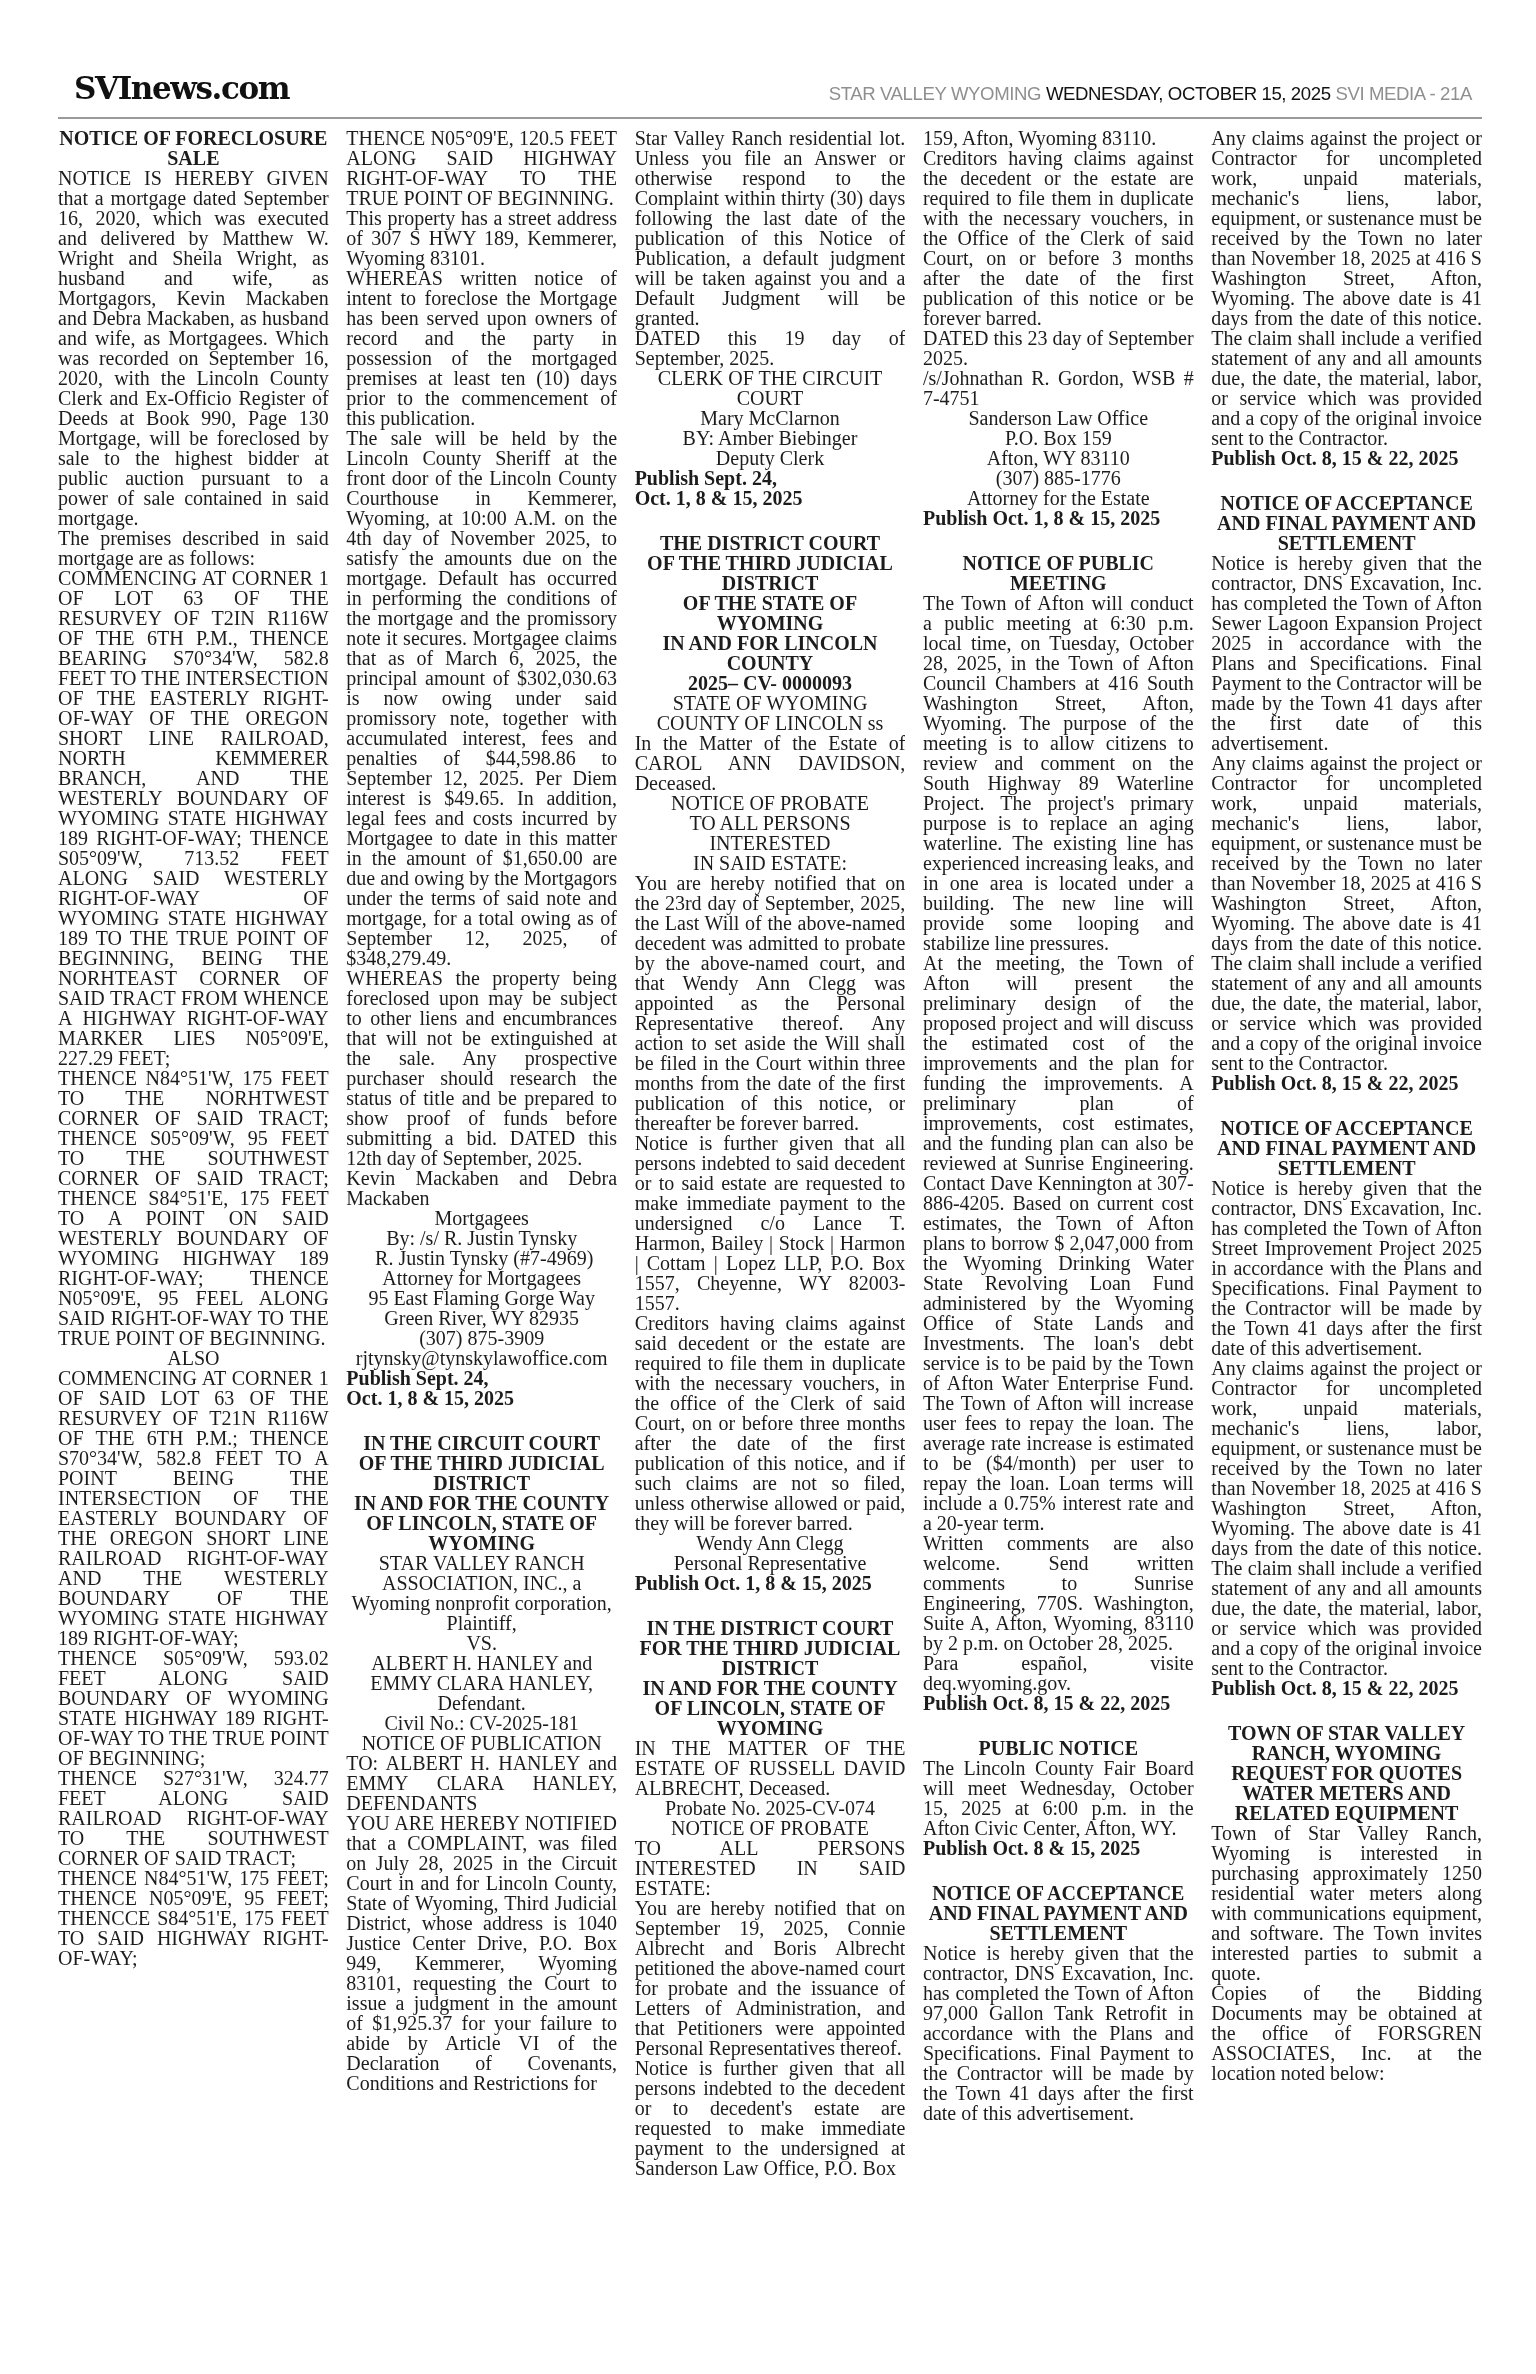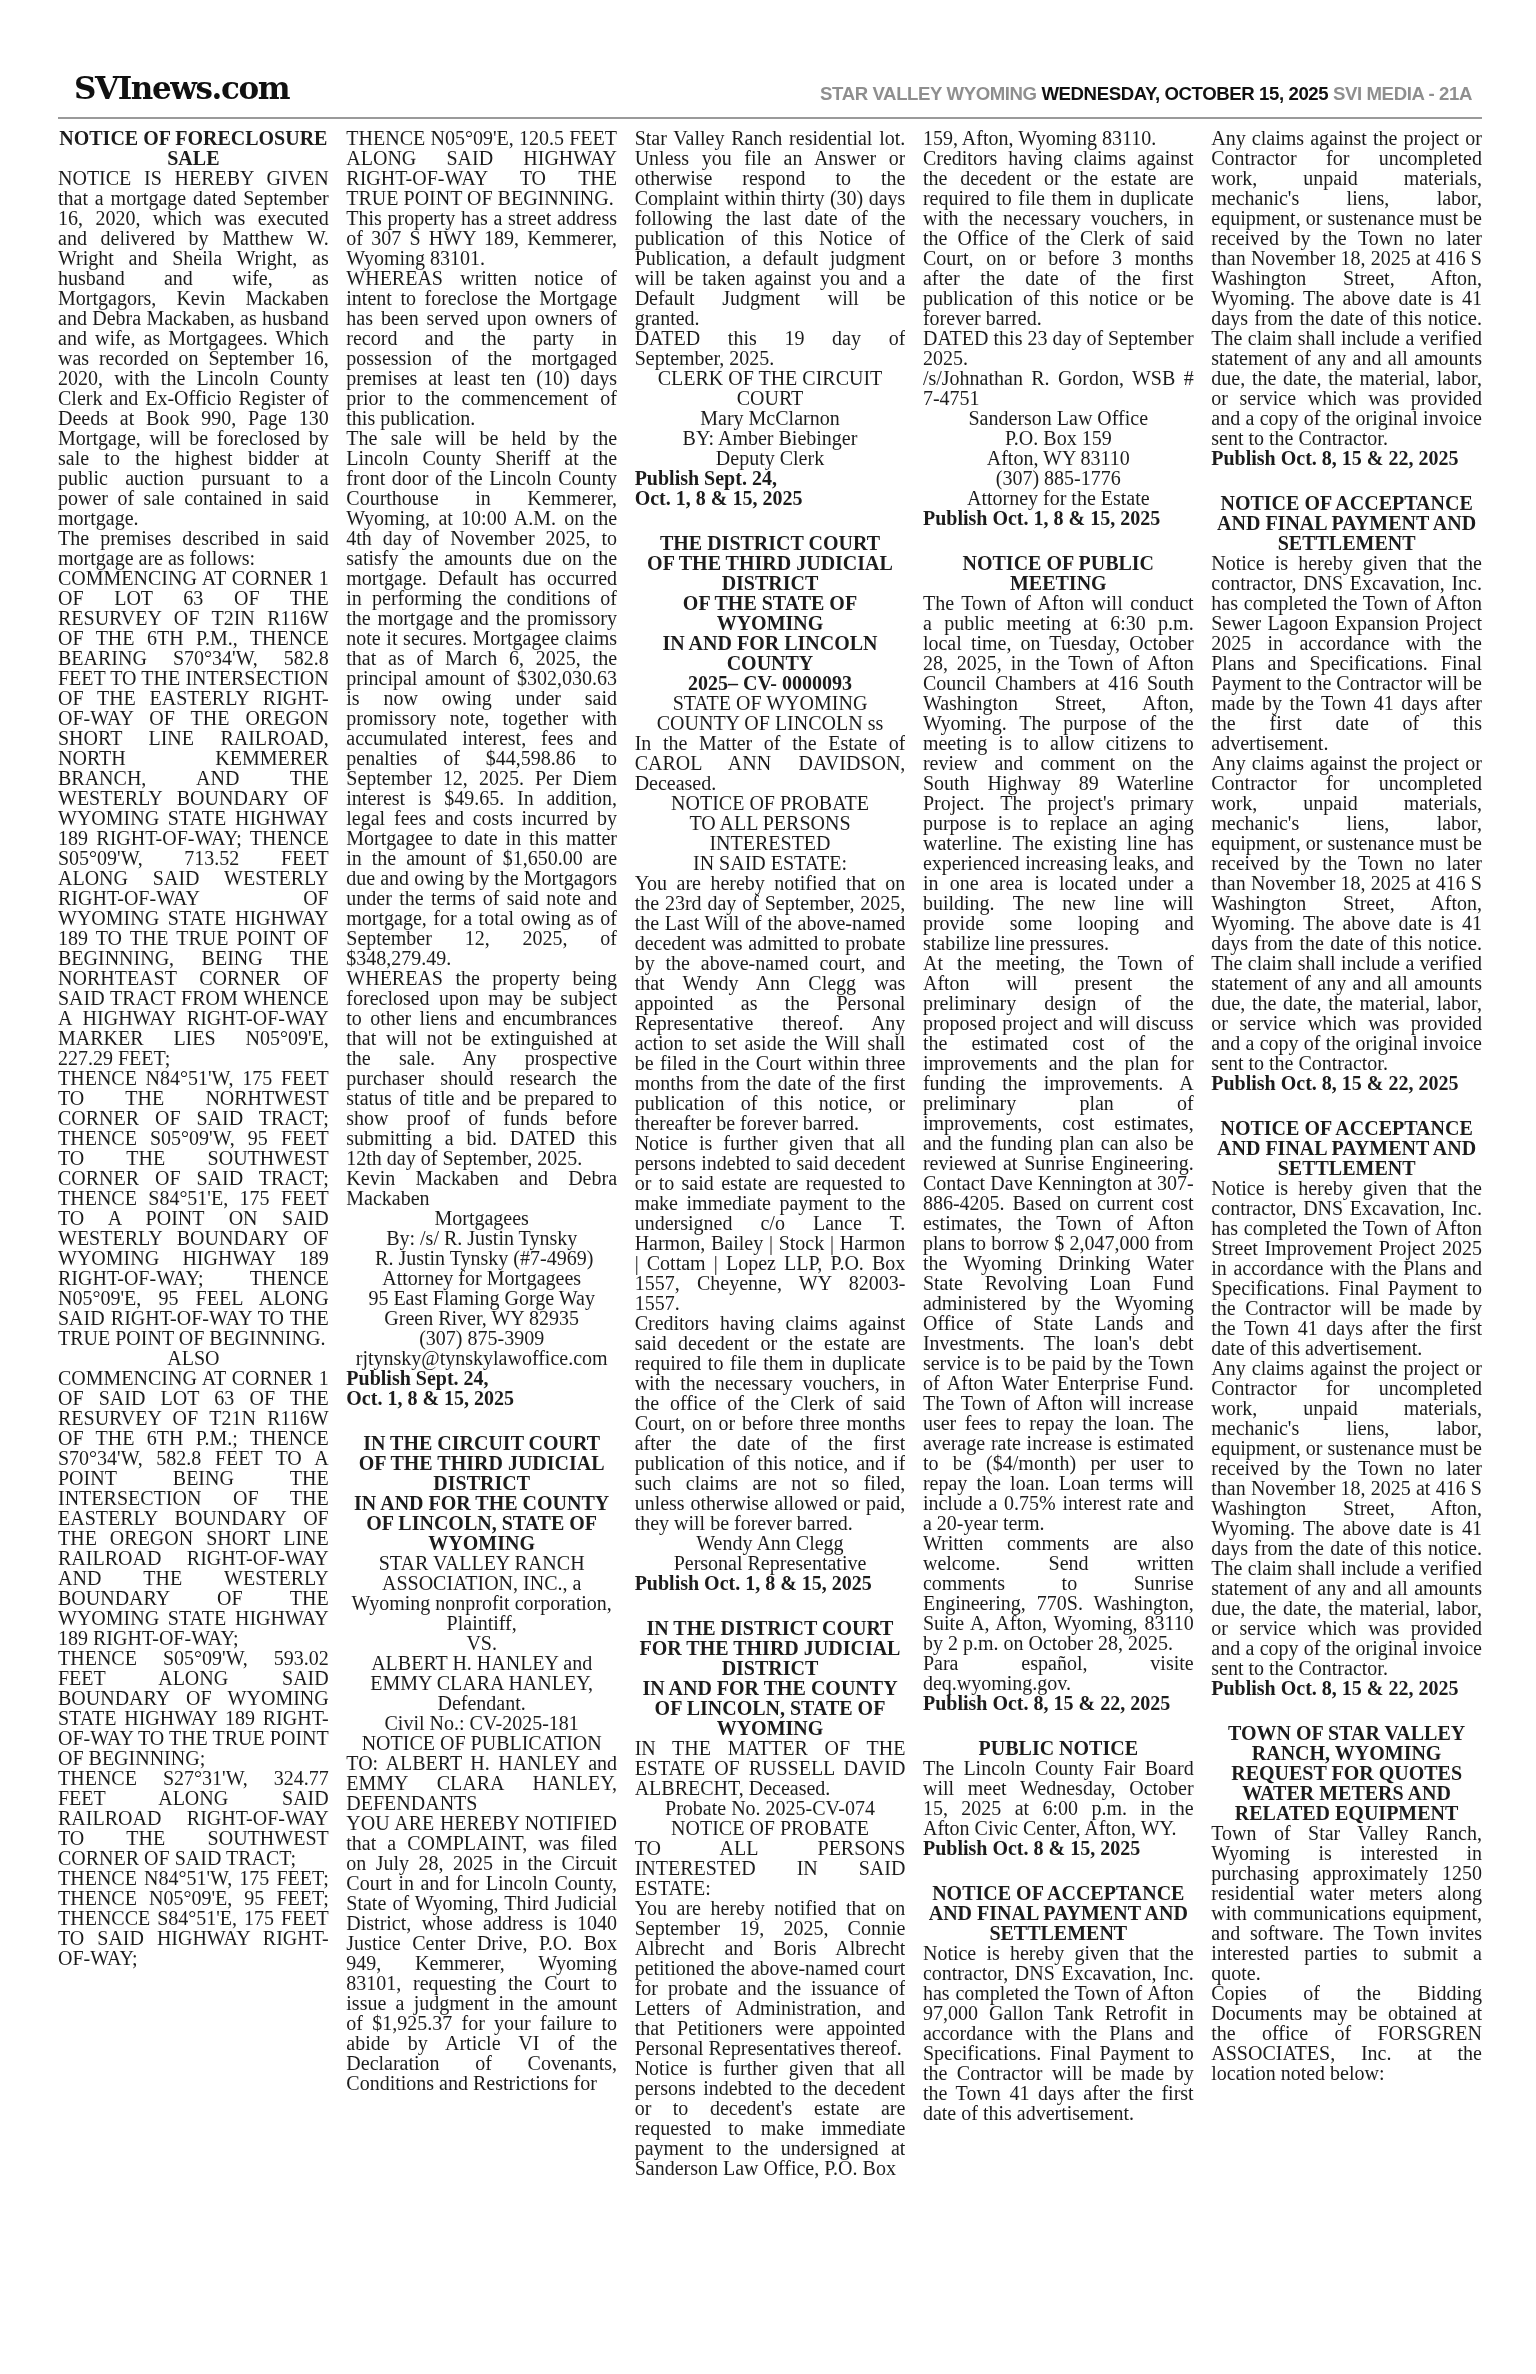--- a/index.html
+++ b/index.html
@@ -24,21 +24,21 @@
   .logo {
     font-family: "DejaVu Serif", serif;
     font-weight: bold;
     font-size: 31px;
     letter-spacing: -1.4px;
     color: #111;
     line-height: 1;
   }
   .mast-right {
     font-family: "Liberation Sans", sans-serif;
-    font-weight: bold;
+    font-weight: normal;
     font-size: 18.6px;
     letter-spacing: -0.4px;
     line-height: 1;
     white-space: nowrap;
   }
   .mast-gray { color: #8f8f8f; }
   .mast-black { color: #111; }
   .mast-rule {
     position: absolute;
     left: 58px; right: 54px; top: 117px;

